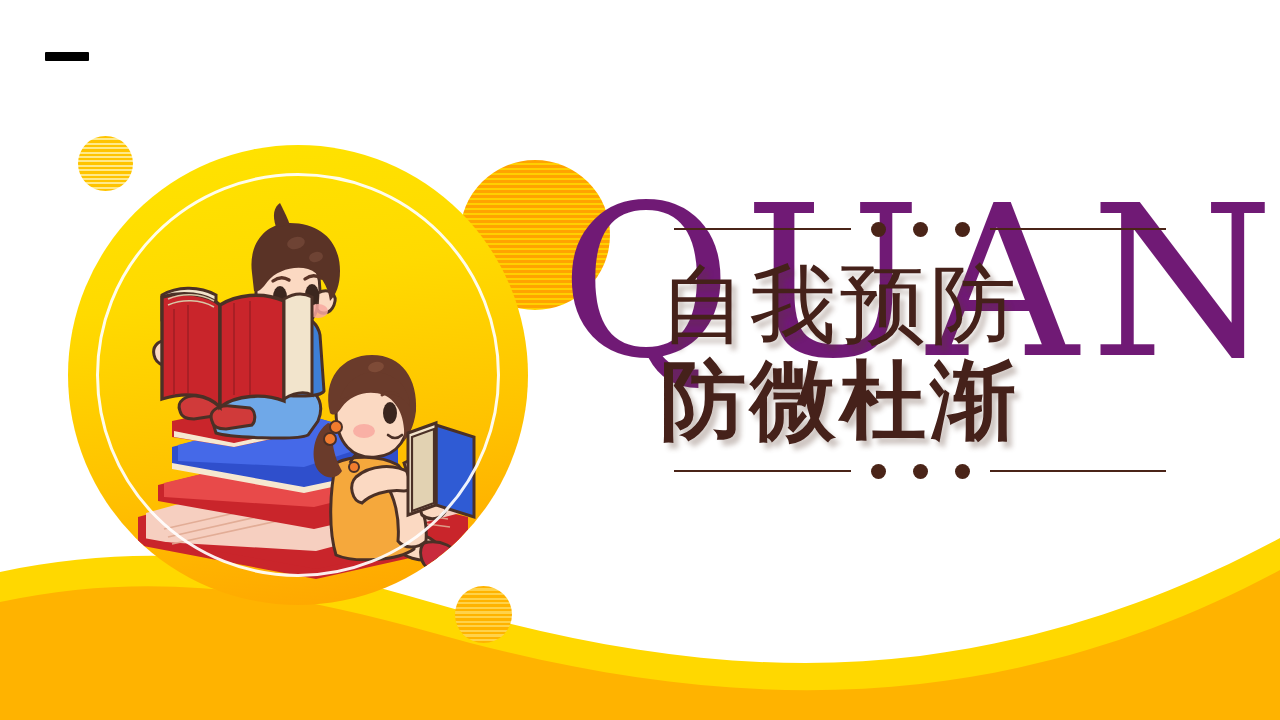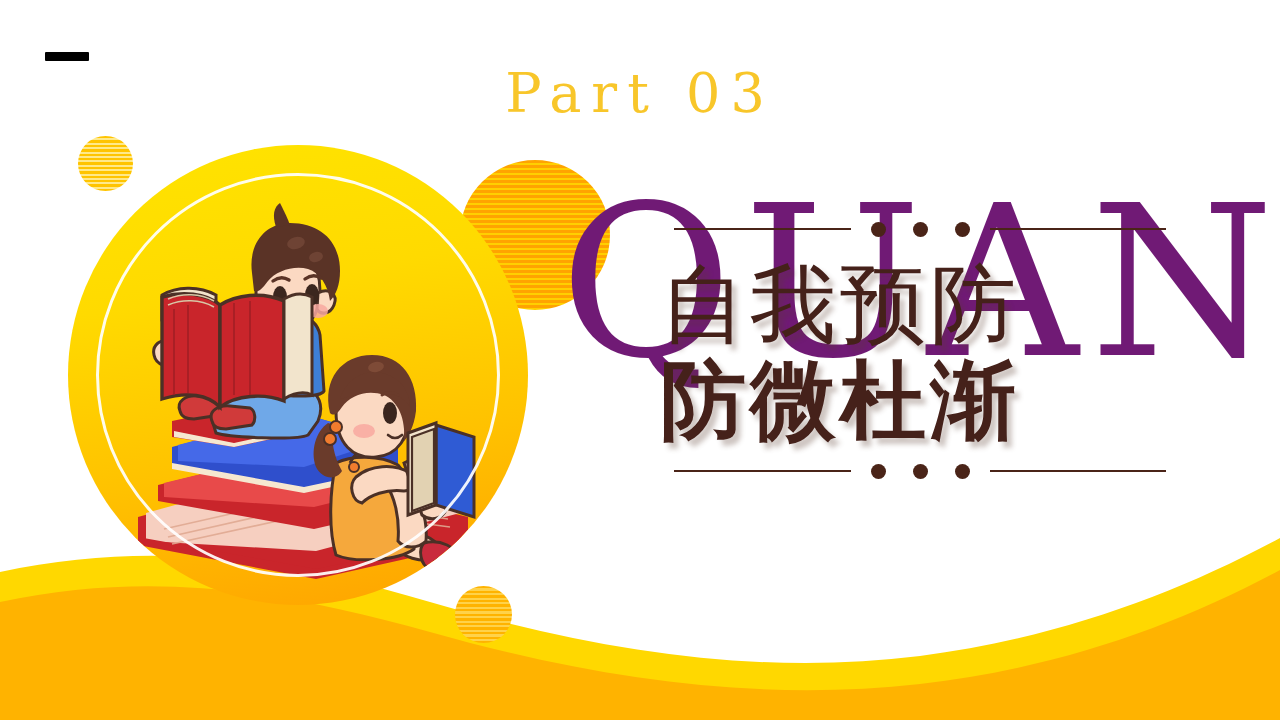--- a/index.html
+++ b/index.html
@@ -160,21 +160,20 @@
   }
   .divider.bottom { margin-top:4px; }
 </style>
 </head>
 <body>
 
 <div id="slide">
 
   <div class="corner-dash"></div>
 
-  <div class="part-label">Part 03</div>
 
   <div class="watermark">QUAN</div>
 
   <div class="striped-circle striped-sm"></div>
   <div class="striped-circle striped-lg"></div>
 
   <div class="wave-layer">
     <svg viewBox="0 0 1280 240" preserveAspectRatio="none">
       <path fill="#FFD800" d="M0,92 C150,60 280,78 430,122 C600,172 760,196 920,176 C1060,158 1180,112 1280,58 L1280,240 L0,240 Z"></path>
       <path fill="#FFB300" d="M0,122 C150,90 280,110 430,152 C600,200 760,222 920,204 C1060,188 1180,144 1280,90 L1280,240 L0,240 Z"></path>

